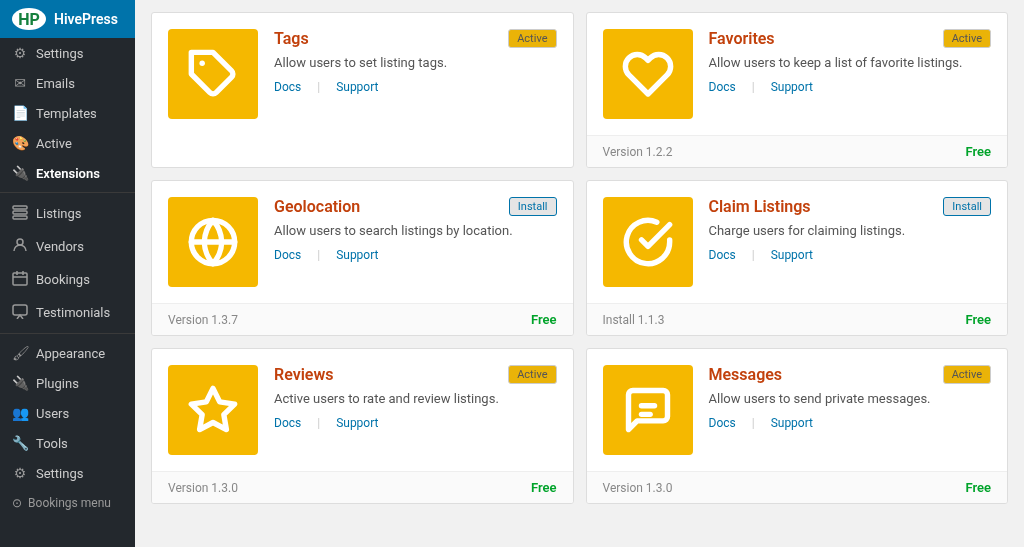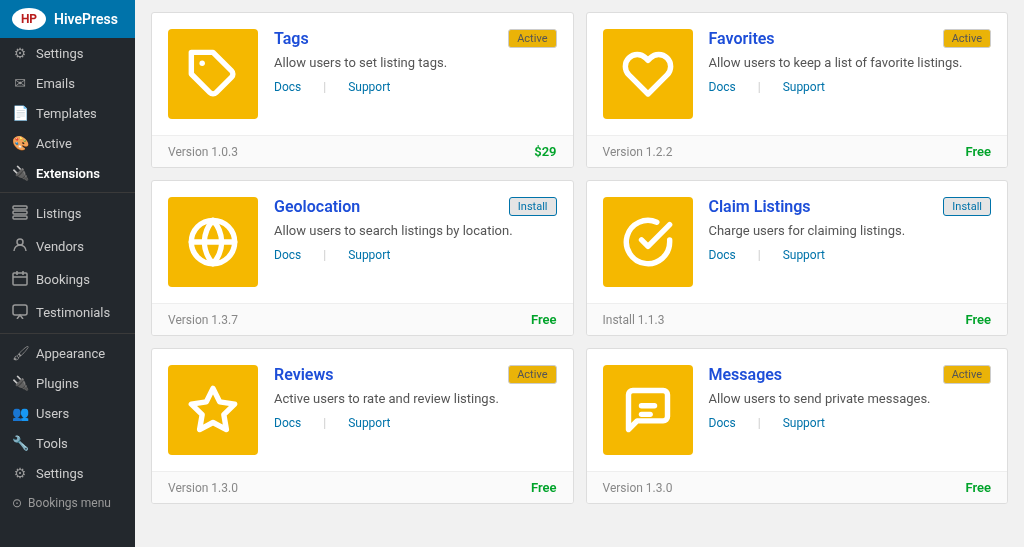--- a/index.html
+++ b/index.html
@@ -27,22 +27,22 @@
       font-size: 14px;
     }
     .sidebar-logo-icon {
       width: 34px;
       height: 22px;
       background: white;
       border-radius: 50%;
       display: flex;
       align-items: center;
       justify-content: center;
-      font-size: 12px;
-      color: #b91c1c;
+      font-size: 16px;
+      color: #15803d;
       font-weight: bold;
     }
     .sidebar-menu {
       flex: 1;
       overflow-y: auto;
     }
     .sidebar-item {
       display: flex;
       align-items: center;
       gap: 8px;
@@ -123,21 +123,21 @@
     .ext-info-header {
       display: flex;
       justify-content: space-between;
       align-items: flex-start;
       margin-bottom: 6px;
     }
 
     .ext-name {
       font-size: 16px;
       font-weight: 600;
-      color: #1d4ed8;
+      color: #c2410c;
     }
 
     .ext-badge {
       font-size: 11px;
       padding: 2px 8px;
       border: 1px solid #ccc;
       border-radius: 3px;
       color: #555;
       background: #eab308;
       cursor: default;
@@ -152,21 +152,21 @@
 
     .ext-desc {
       font-size: 13px;
       color: #555;
       margin-bottom: 8px;
       line-height: 1.4;
     }
 
     .ext-links {
       display: flex;
-      gap: 22px;
+      gap: 16px;
       align-items: center;
     }
 
     .ext-link {
       font-size: 12px;
       color: #0073aa;
       cursor: pointer;
       text-decoration: none;
     }
 
@@ -307,24 +307,20 @@
             <span class="ext-badge">Active</span>
           </div>
           <p class="ext-desc">Allow users to set listing tags.</p>
           <div class="ext-links">
             <a class="ext-link">Docs</a>
             <span class="ext-link-sep">|</span>
             <a class="ext-link">Support</a>
           </div>
         </div>
       </div>
-      <div class="ext-card-footer">
-        <span class="ext-version">Version 1.0.3</span>
-        <span class="ext-price">$29</span>
-      </div>
     </div>
 
     <div class="ext-card">
       <div class="ext-card-body">
         <div class="ext-thumb">
           <svg viewBox="0 0 24 24">
             <path d="M20.84 4.61a5.5 5.5 0 0 0-7.78 0L12 5.67l-1.06-1.06a5.5 5.5 0 0 0-7.78 7.78l1.06 1.06L12 21.23l7.78-7.78 1.06-1.06a5.5 5.5 0 0 0 0-7.78z"></path>
           </svg>
         </div>
         <div class="ext-info">

